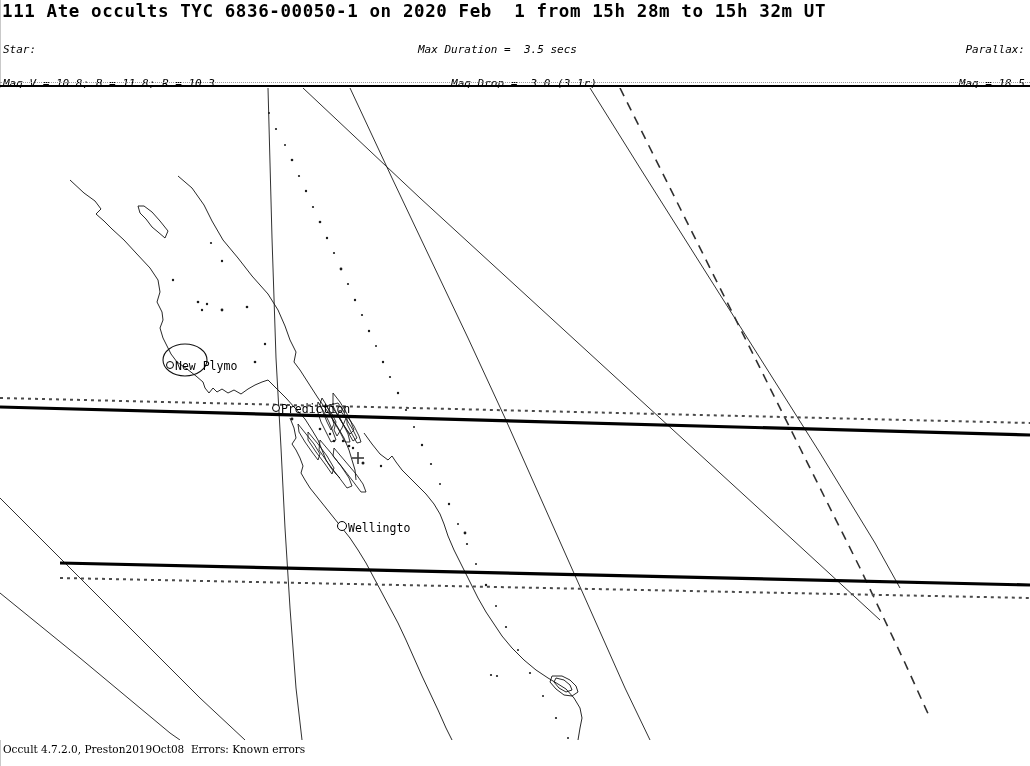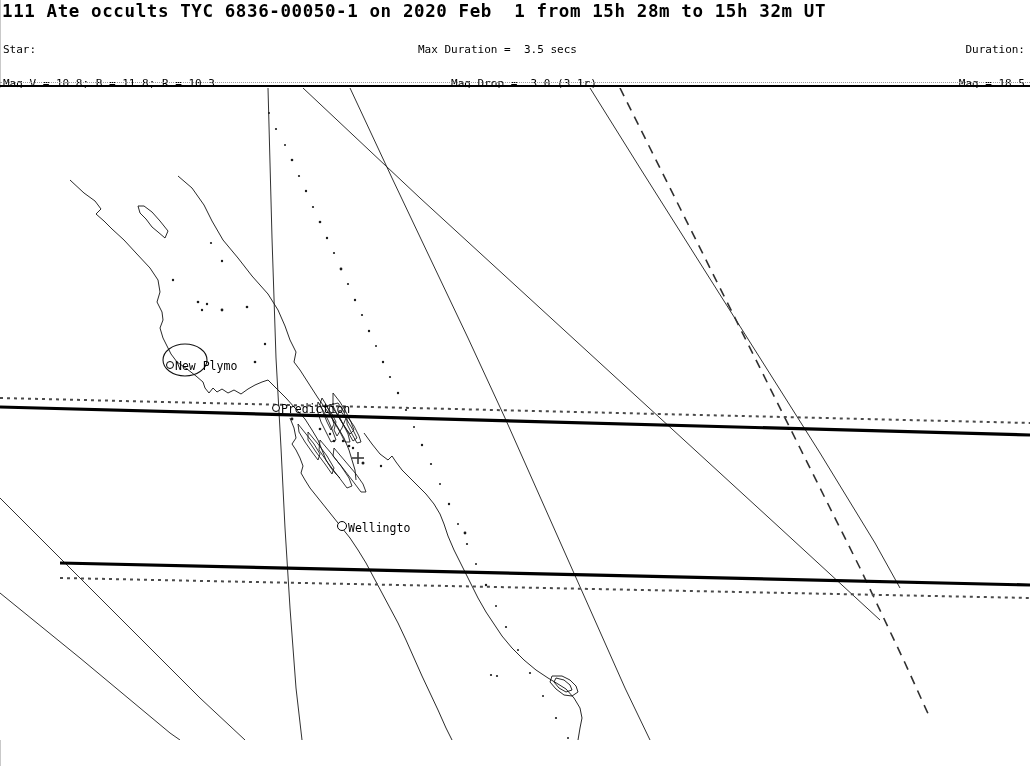--- a/index.html
+++ b/index.html
@@ -56,21 +56,21 @@
   }
   .hdr-block {
     position: absolute;
     font-size: 11px;
     line-height: 11.2px;
     white-space: pre;
   }
   #star-block  { left: 3px;  top: 22px; }
   #circ-block  { left: 418px; top: 22px; }
   #ast-block   { left: 760px; top: 22px; text-align: right; width: 265px; }
-  .hdr-line { white-space: pre; display: block; }
+  .hdr-line { white-space: pre; display: block; font-style: italic; }
 
   
   #map {
     position: absolute;
     left: 0; top: 88px;
     width: 1030px;
     height: 652px;
     overflow: hidden;
     background: #ffffff;
   }
@@ -137,21 +137,21 @@
     <div id="circ-block" class="hdr-block">
       <span class="hdr-line">Max Duration =  3.5 secs</span>
       <span class="hdr-line">     Mag Drop =  3.0 (3.1r)</span>
       <span class="hdr-line">Sun :    Dist =   45°</span>
       <span class="hdr-line">Moon:    Dist = 129°</span>
       <span class="hdr-line">     :   illum = 46 %</span>
       <span class="hdr-line">E 0.006"x 0.004" in PA 87</span>
     </div>
 
     <div id="ast-block" class="hdr-block">
-      <span class="hdr-line">Duration:</span>
+      <span class="hdr-line">Parallax:</span>
       <span class="hdr-line">Mag = 18.5</span>
       <span class="hdr-line">Dia = 134km,   0.054"</span>
       <span class="hdr-line">Parallax = 2.586"</span>
       <span class="hdr-line">Hourly dRA = 4.129s</span>
       <span class="hdr-line">dDec = -1.11"</span>
     </div>
 
     <div id="header-rule-thin"></div>
     <div id="header-rule"></div>
   </div>
@@ -317,14 +317,17 @@
     <div class="city small" style="left:272px; top:283px;">
       <span class="marker"></span><span>Prediction</span>
     </div>
 
     <div class="city big" style="left:337px; top:401px;">
       <span class="marker"></span><span>Wellingto</span>
     </div>
 
   </div>
 
+  <div id="footer">
+    <div id="footer-text">Occult 4.7.2.0, Preston2019Oct08  Errors: Known errors</div>
+  </div>
 
 </div>
 
 </body></html>

